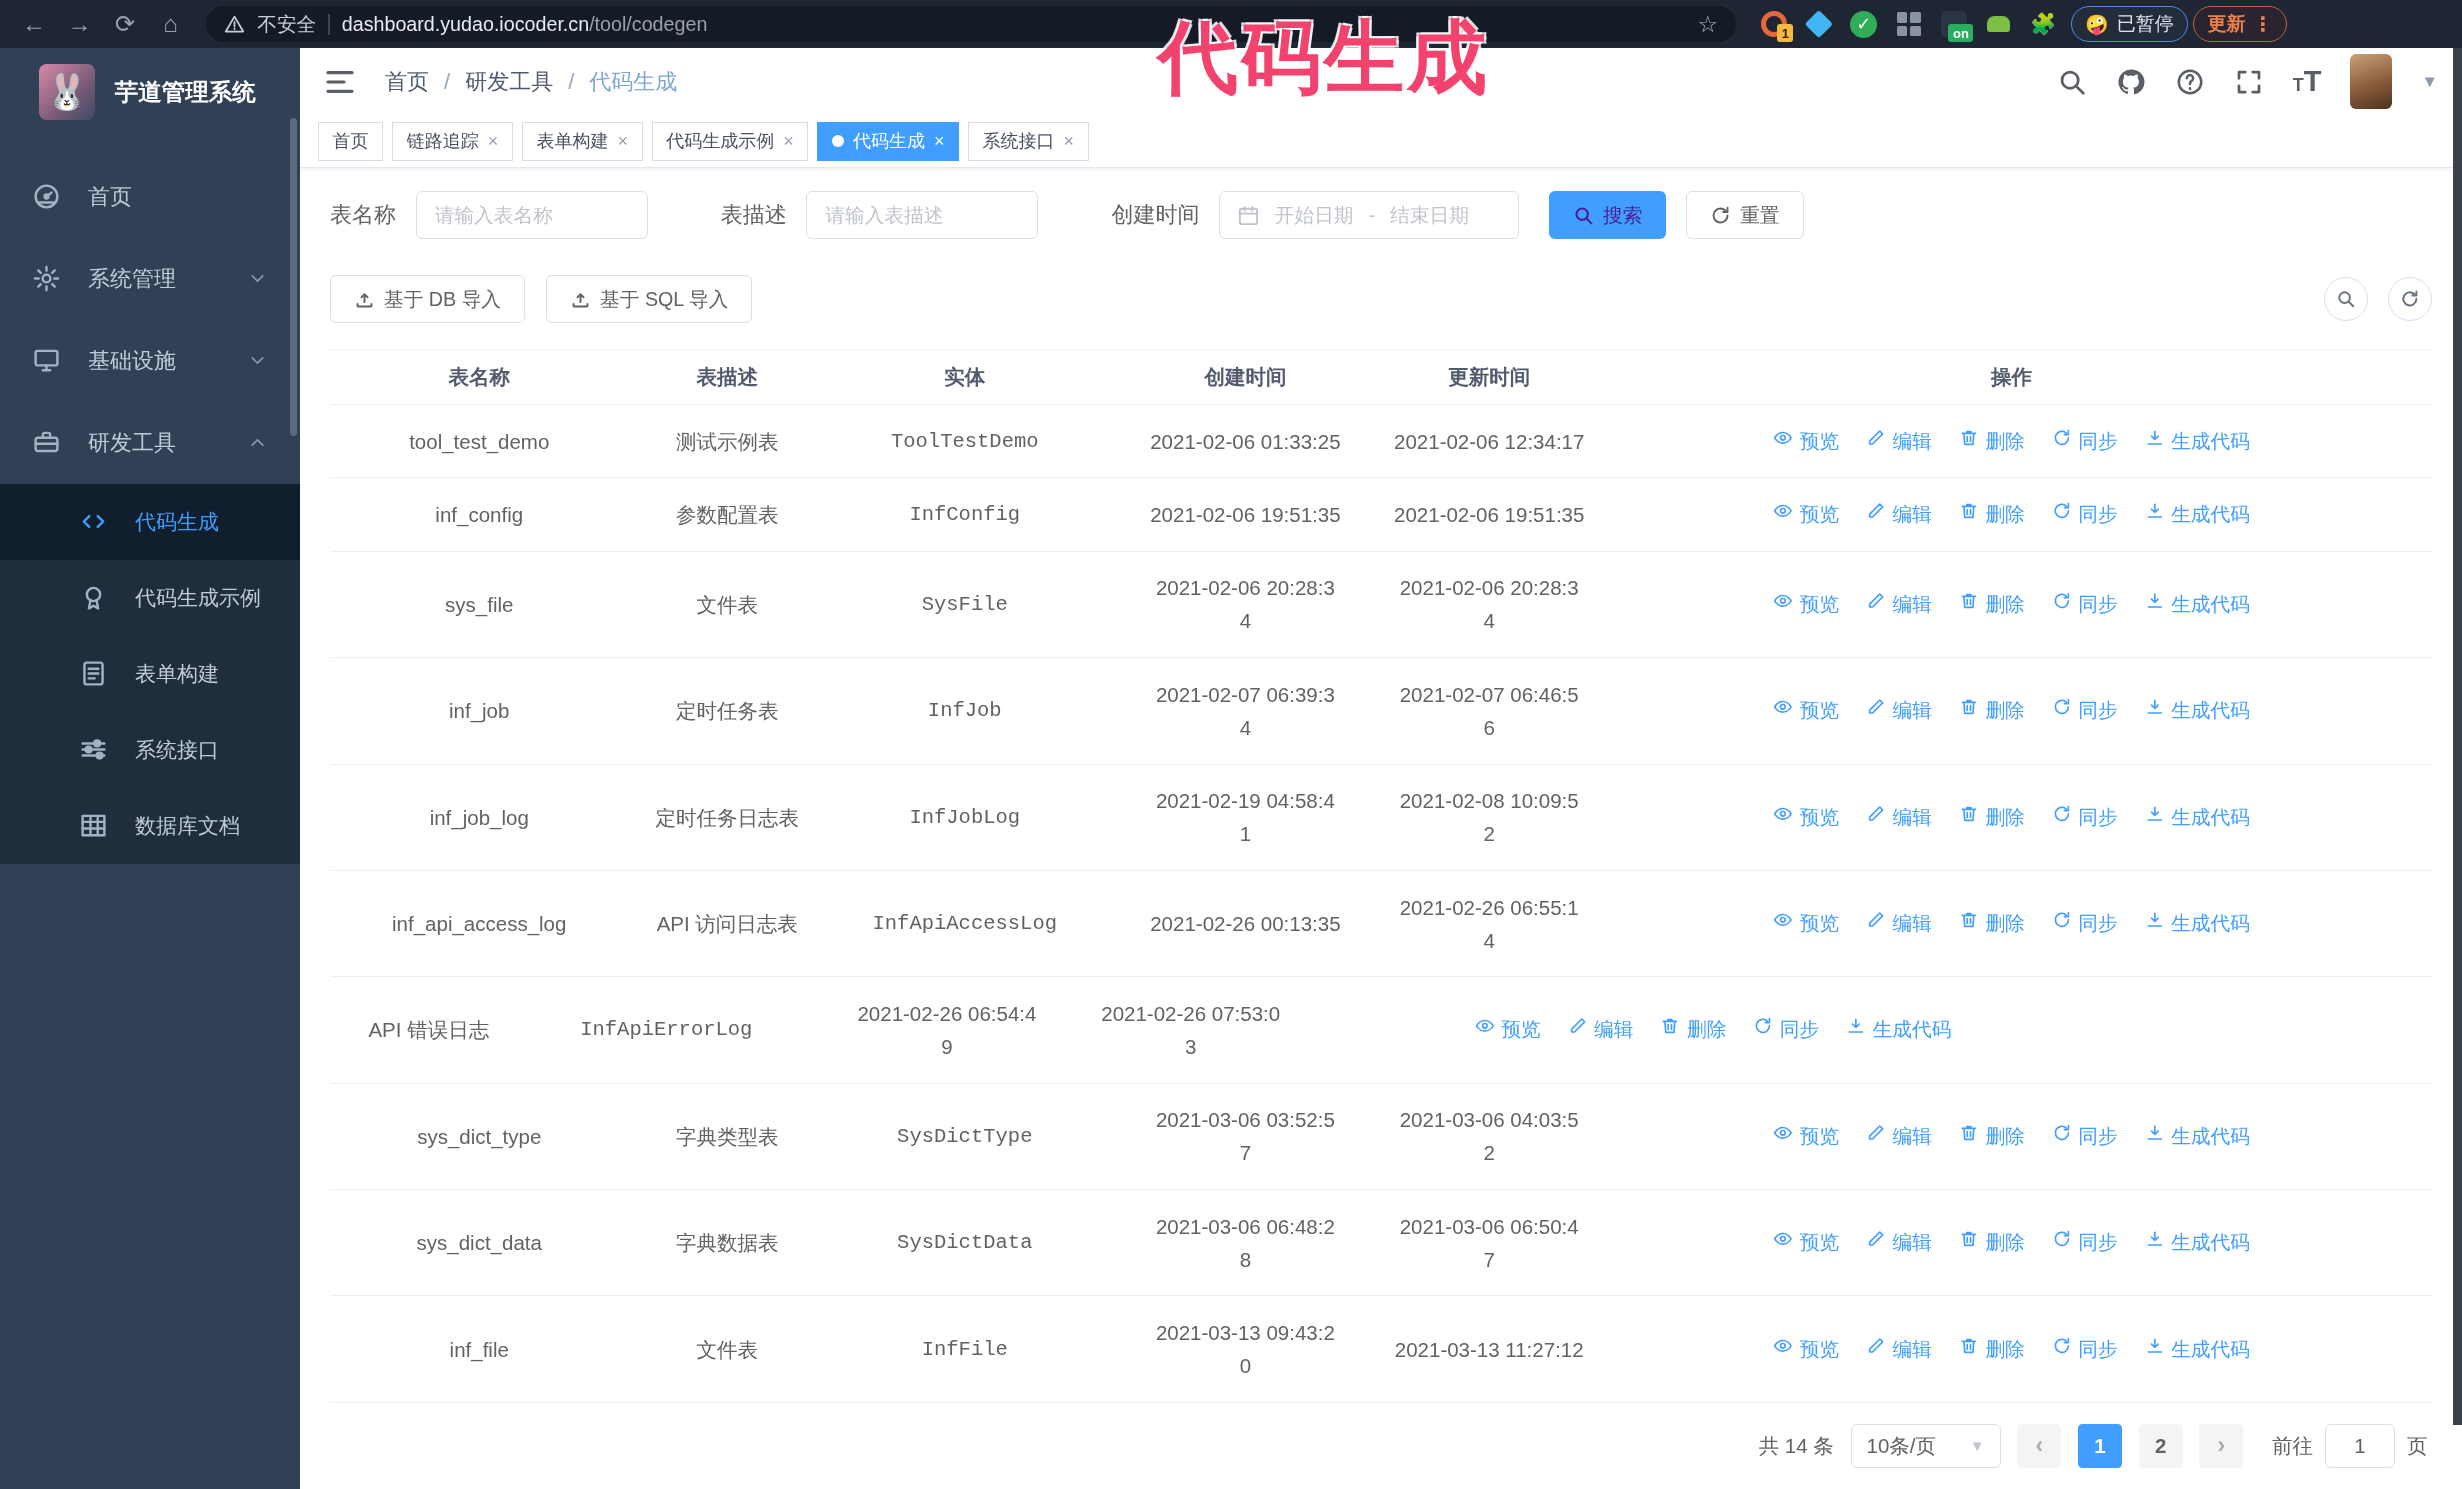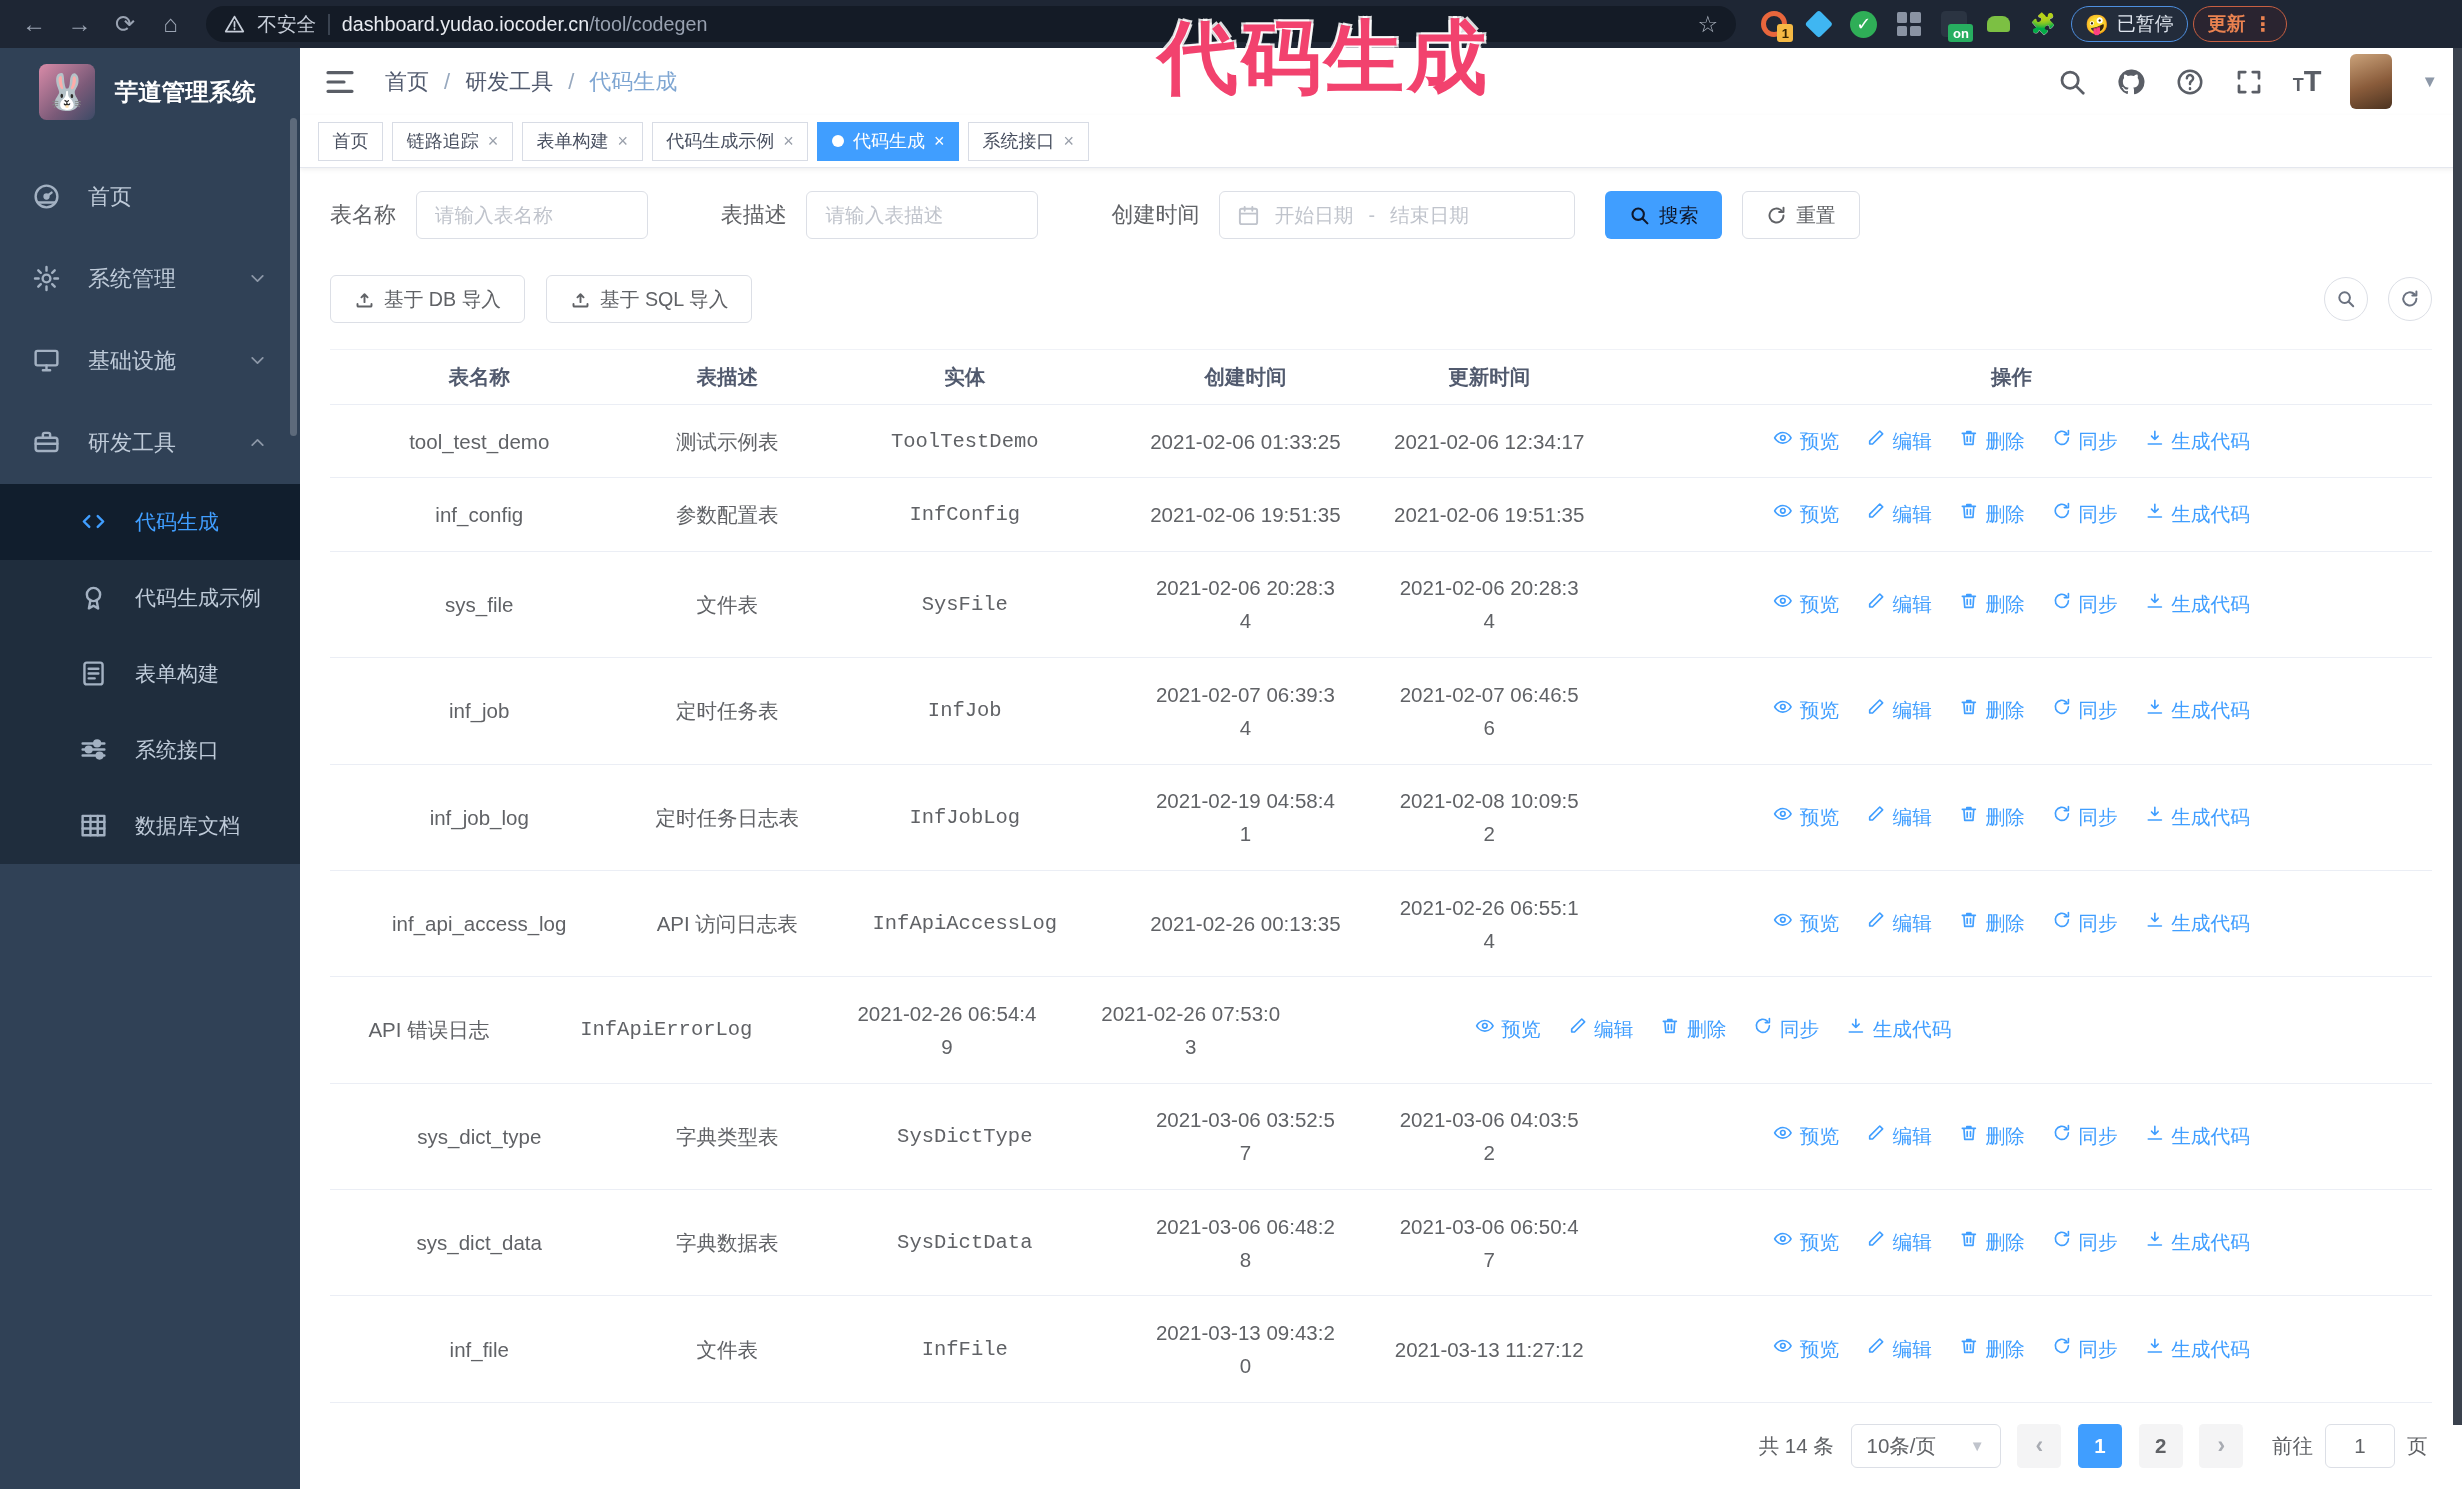--- a/index.html
+++ b/index.html
@@ -73,26 +73,26 @@
   .tag.active { background:#409EFF; border-color:#409EFF; color:#fff; }
   .tag.active .close { color:#fff; }
 
   
   .content { flex:1; padding:23px 30px 0; }
   .filter-row { display:flex; align-items:center; }
   .fgroup { display:flex; align-items:center; margin-right:73px; }
   .flabel { font-size:22px; color:#606266; margin-right:19.7px; white-space:nowrap; }
   .finput { width:232px; height:48px; border:1.5px solid #dcdfe6; border-radius:6px; padding:0 18px; font-size:19.7px; color:#606266; outline:none; background:#fff; font-family:inherit; }
   .finput::placeholder { color:#c0c4cc; }
-  .date-range { width:356px; height:48px; border:1.5px solid #dcdfe6; border-radius:6px; display:flex; align-items:center; gap:15px; padding:0 16.7px; font-size:19.7px; color:#c0c4cc; }
+  .date-range { width:300px; height:48px; border:1.5px solid #dcdfe6; border-radius:6px; display:flex; align-items:center; gap:15px; padding:0 16.7px; font-size:19.7px; color:#c0c4cc; }
   .date-range .cal { width:23px; height:23px; color:#c0c4cc; flex:0 0 auto; }
   .date-range .sep { color:#c0c4cc; }
   .btn { height:48px; display:inline-flex; align-items:center; gap:9px; padding:0 23px; border-radius:6px; font-size:19.7px; cursor:pointer; white-space:nowrap; border:1.5px solid transparent; }
   .btn svg { width:21px; height:21px; }
-  .btn.primary { background:#409EFF; color:#0f172a; }
+  .btn.primary { background:#409EFF; color:#4c1d95; }
   .btn.plain { background:#fff; border-color:#dcdfe6; color:#606266; }
   .search-btn { margin-left:30px; }
   .reset-btn { margin-left:19.7px; }
 
   .toolbar-row { display:flex; align-items:center; gap:21px; margin-top:36px; }
   .circle-btns { margin-left:auto; display:flex; gap:19.7px; }
   .circle-btn { width:44px; height:44px; border-radius:50%; border:1.5px solid #dcdfe6; color:#6b7280; display:flex; align-items:center; justify-content:center; }
   .circle-btn svg { width:19.7px; height:19.7px; }
 
   

